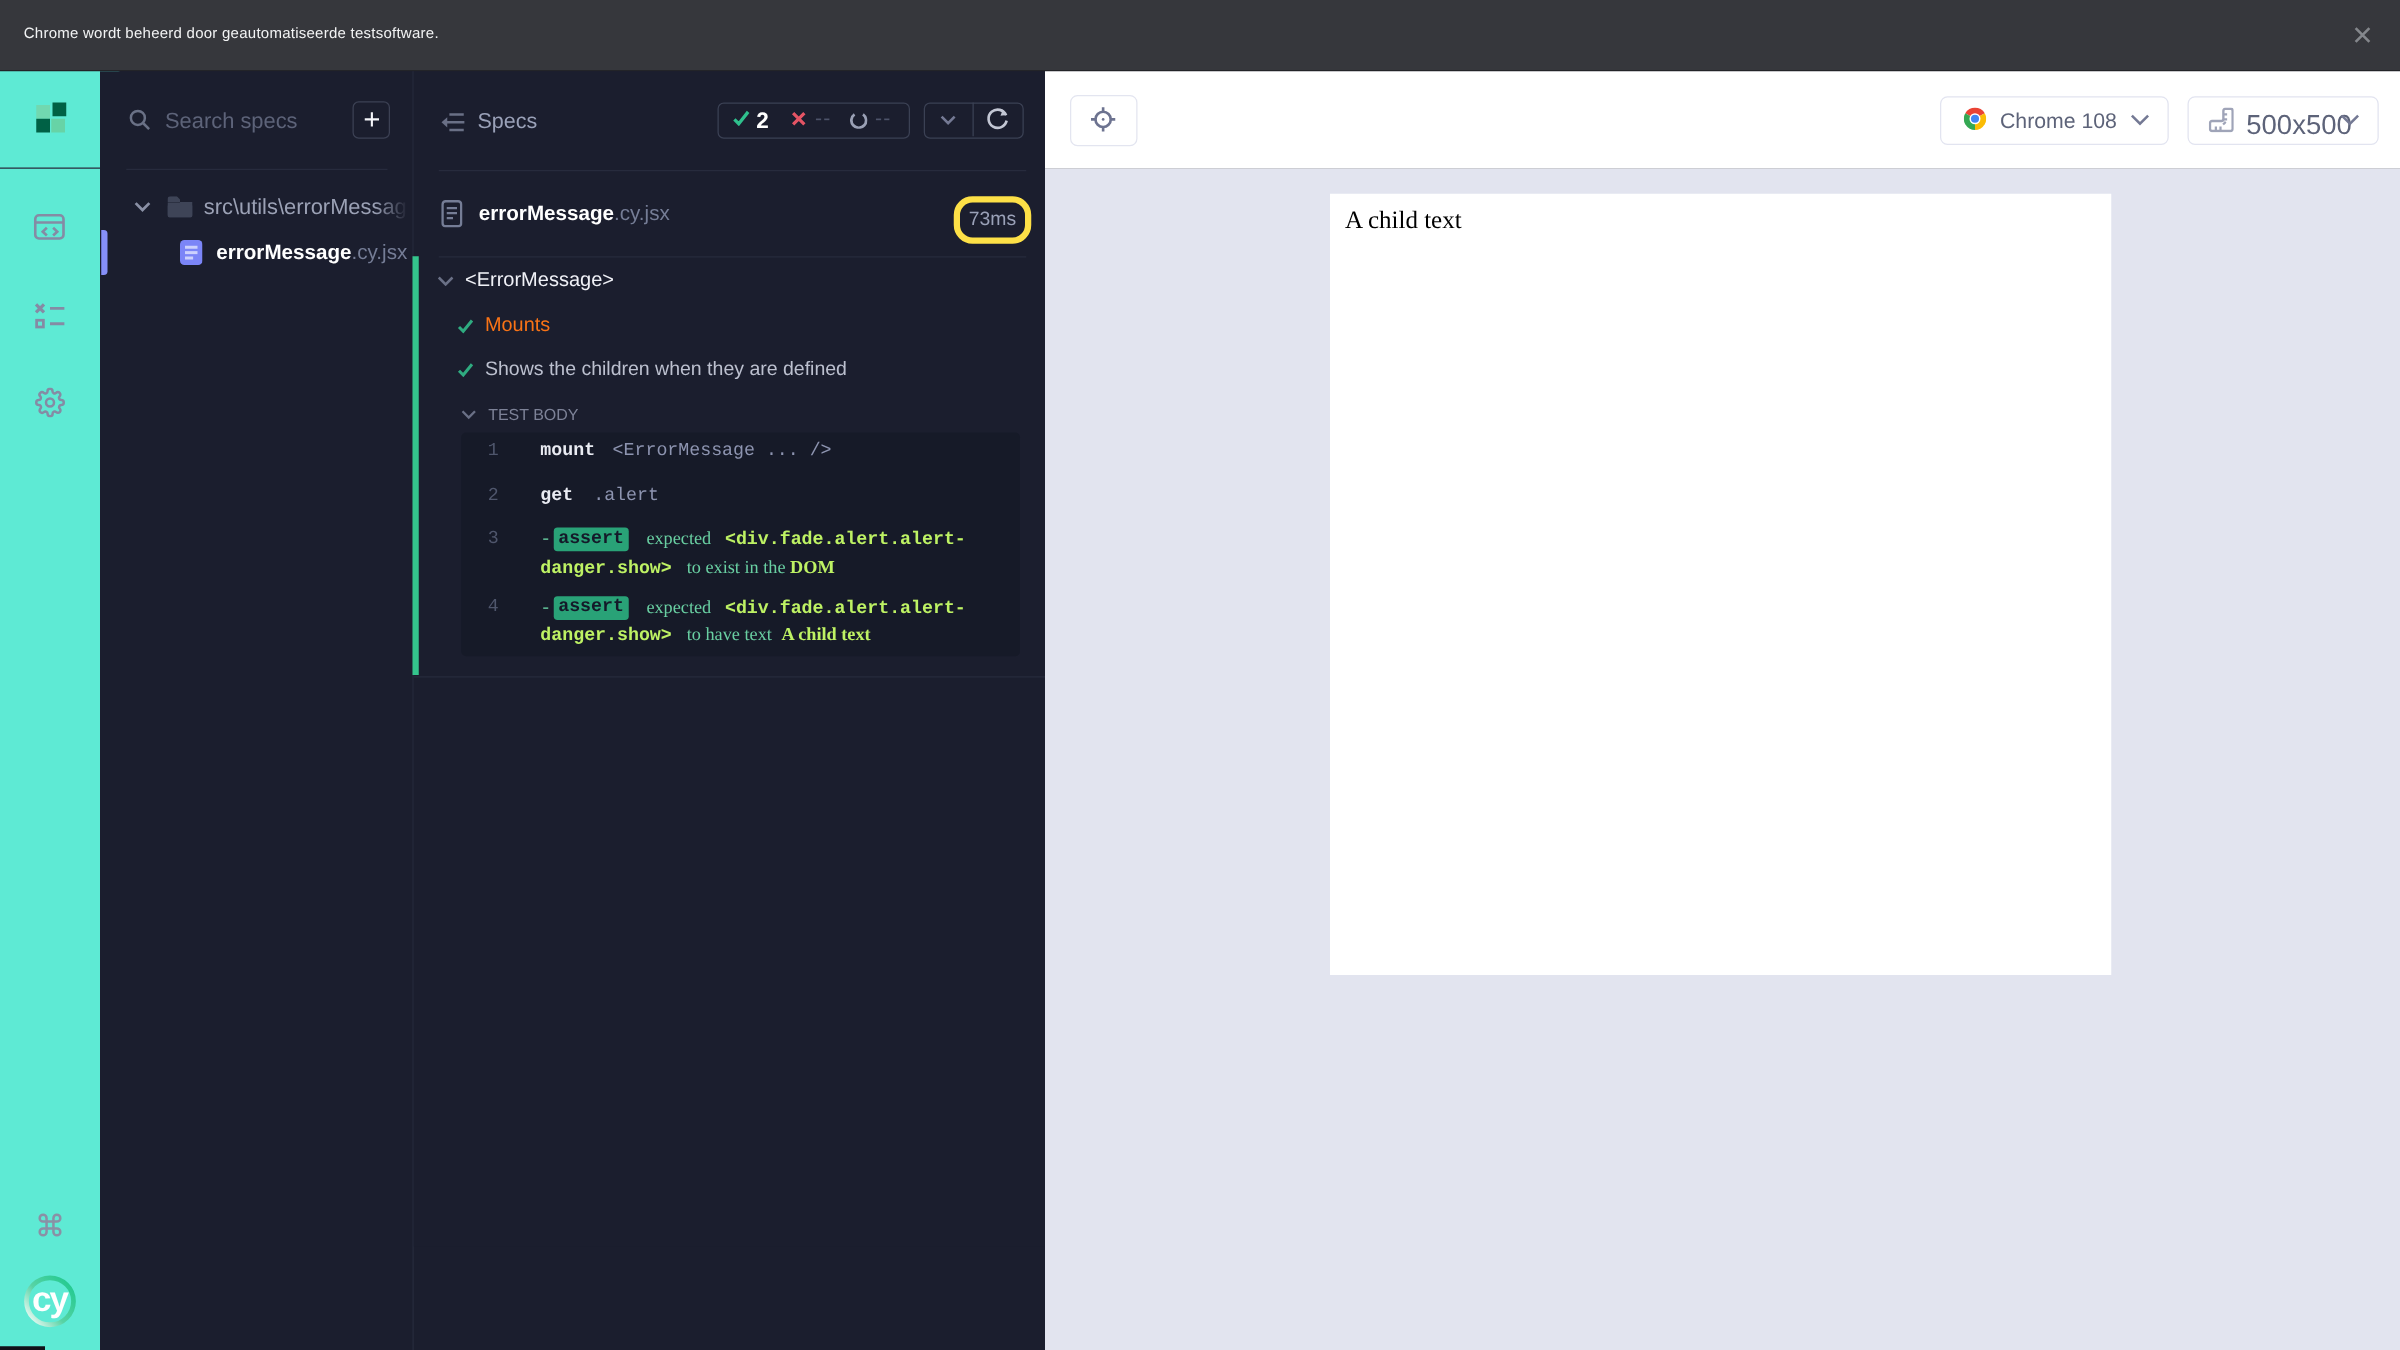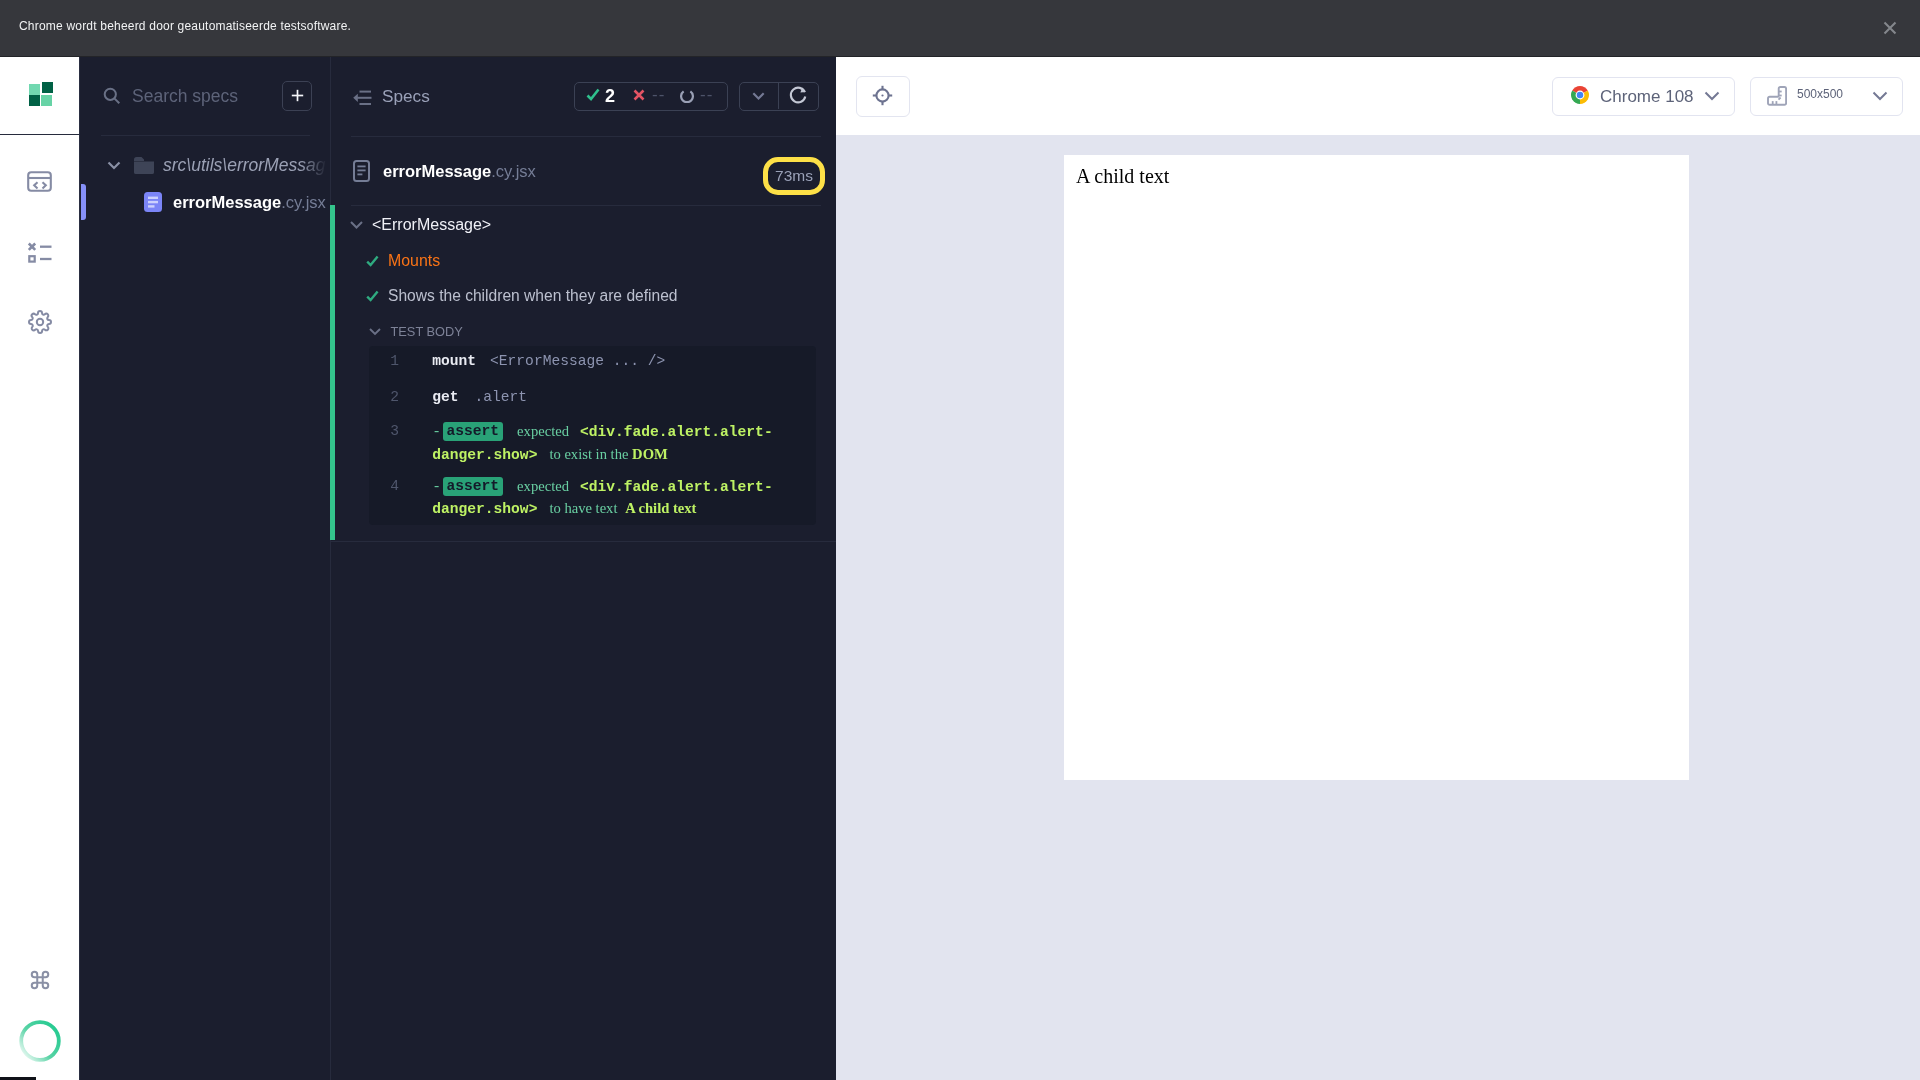--- a/index.html
+++ b/index.html
@@ -2,32 +2,32 @@
 <html><head>
 <meta charset="utf-8">
 <style>
   html,body{margin:0;padding:0;background:#1b1e2e;}
   #app{position:relative;width:1920px;height:1080px;overflow:hidden;font-family:"Liberation Sans",sans-serif;}
   .abs{position:absolute;}
   
   #banner{left:0;top:0;width:1920px;height:56px;background:#36373c;border-bottom:1px solid #232428;}
   #banner .txt{left:19px;top:18.5px;font-size:12px;color:#f2f3f4;letter-spacing:0.2px;}
   
-  #sidebar{left:0;top:57px;width:79px;height:1023px;background:#ffffff;border-right:1px solid #2a2e41;}
+  #sidebar{left:0;top:57px;width:79px;height:1023px;background:#5eead4;border-right:1px solid #2a2e41;padding-left:16px;}
   #sbdiv{left:0;top:134px;width:80px;height:0;border-top:1px solid #272b3d;}
   
   #speccol{left:80px;top:57px;width:250px;height:1023px;background:#1b1e2e;border-right:1px solid #272b3d;}
   
   #repcol{left:331px;top:57px;width:505px;height:940px;background:#1b1e2e;}
   
   #mainhdr{left:836px;top:57px;width:1084px;height:78px;background:#ffffff;}
   #stage{left:836px;top:135px;width:1084px;height:945px;background:#e2e4ef;}
   #aut{left:1064px;top:155px;width:625px;height:625px;background:#ffffff;}
   #aut .t{position:absolute;left:12px;top:10px;font-family:"Liberation Serif",serif;font-size:20px;color:#000;}
-  .fade-r{-webkit-mask-image:linear-gradient(90deg,#000 82%,transparent 98%);mask-image:linear-gradient(90deg,#000 82%,transparent 98%);font-style:italic;}
+  .fade-r{-webkit-mask-image:linear-gradient(90deg,#000 82%,transparent 98%);mask-image:linear-gradient(90deg,#000 82%,transparent 98%);}
   .crow{position:absolute;left:0;width:100%;height:22.5px;line-height:22.5px;white-space:pre;}
   .ln{position:absolute;left:0;width:30.5px;text-align:right;color:#4f566c;}
   .ct{position:absolute;left:63.8px;}
   .cmd{color:#e9ebf2;}
   .dash{color:#64c79c;}
   .badge{display:inline-block;background:#29a277;color:#141929;font-weight:bold;padding:0 3.5px;border-radius:3px;line-height:19px;vertical-align:1px;}
   .exp{color:#69cfa2;font-family:Liberation Serif, serif;}
   .sel{color:#bef264;}
 </style>
 </head>
@@ -218,21 +218,21 @@
 
     <div class="abs" style="left:914px;top:20px;width:151px;height:37px;border:1px solid #e2e4f0;border-radius:6px"></div>
     <svg class="abs" style="left:931px;top:29px" width="20" height="20" viewBox="0 0 20 20" fill="none" stroke="#9fa4b8" stroke-width="1.9">
       <path d="M13.3 1 L17.5 1 A1.6 1.6 0 0 1 19.1 2.6 L19.1 17.2 A1.6 1.6 0 0 1 17.5 18.8 L2.6 18.8 A1.6 1.6 0 0 1 1 17.2 L1 12.4 A1.6 1.6 0 0 1 2.6 10.8 L10.1 10.8 A1.6 1.6 0 0 0 11.7 9.2 L11.7 2.6 A1.6 1.6 0 0 1 13.3 1 Z"></path>
       <line x1="11.8" y1="5.5" x2="14.7" y2="5.5" stroke-width="1.8"></line>
       <line x1="11.8" y1="9.5" x2="14.7" y2="9.5" stroke-width="1.8"></line>
       <line x1="5.7" y1="18" x2="5.7" y2="15.1" stroke-width="1.8"></line>
       <line x1="9.4" y1="18" x2="9.4" y2="15.1" stroke-width="1.8"></line>
       <line x1="11.5" y1="13.6" x2="13.6" y2="11.5" stroke-width="1.8"></line>
     </svg>
-    <div class="abs" style="left:961px;top:29.5px;font-size:12px;color:#5d6379">500x500</div>
+    <div class="abs" style="left:961px;top:29.5px;font-size:22px;color:#5d6379">500x500</div>
     <svg class="abs" style="left:1036px;top:34px" width="16" height="10" viewBox="0 0 16 10" fill="none" stroke="#747994" stroke-width="2">
         <path d="M1.5 1.5 L8 8 L14.5 1.5"></path>
       </svg>
   </div>
   <div id="stage" class="abs"></div>
   <div id="aut" class="abs">
       <div class="t">A child text</div>
     </div>
   <div class="abs" style="left:0;top:1077px;width:36px;height:3px;background:#101218"></div>
 </div>

